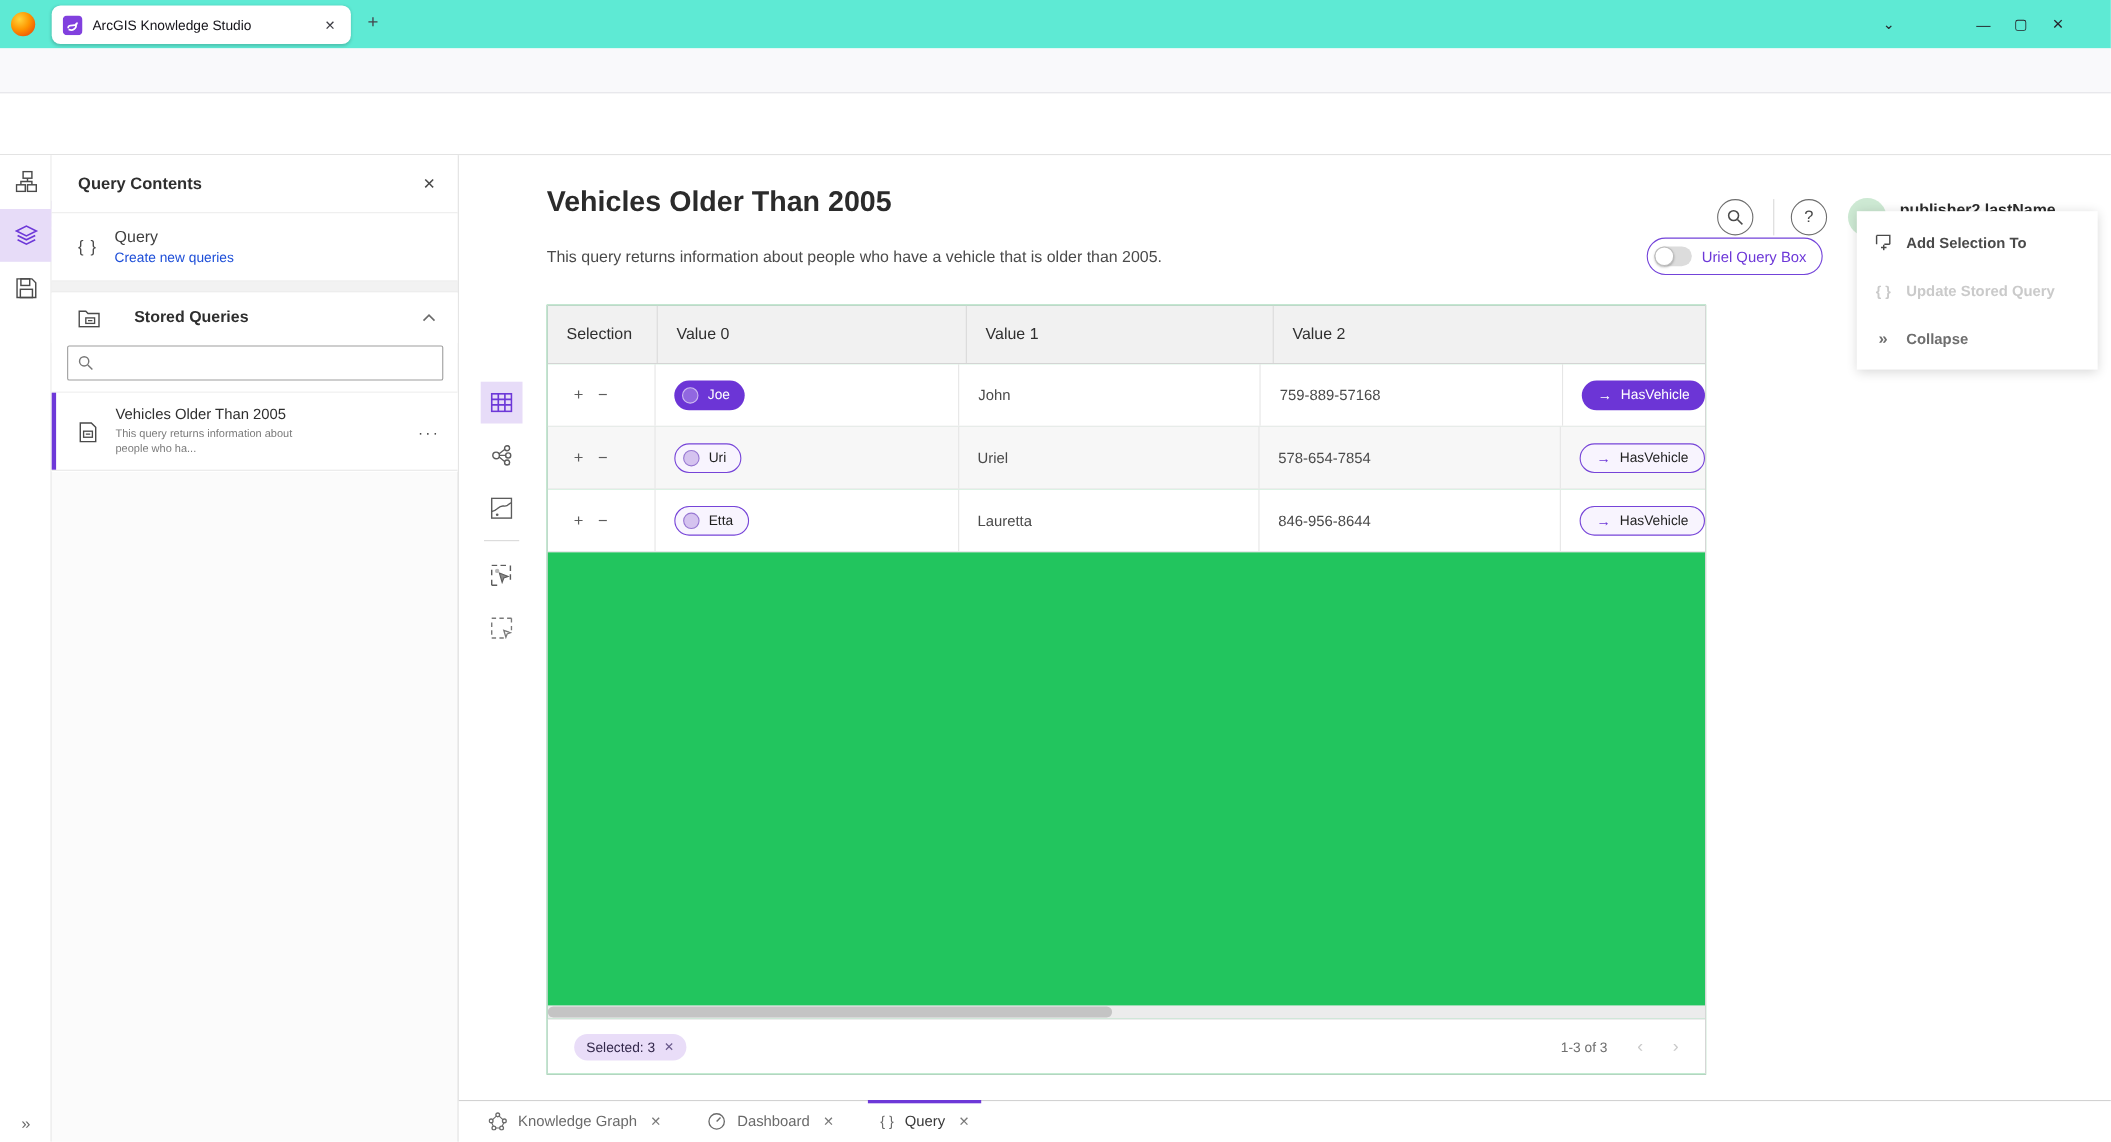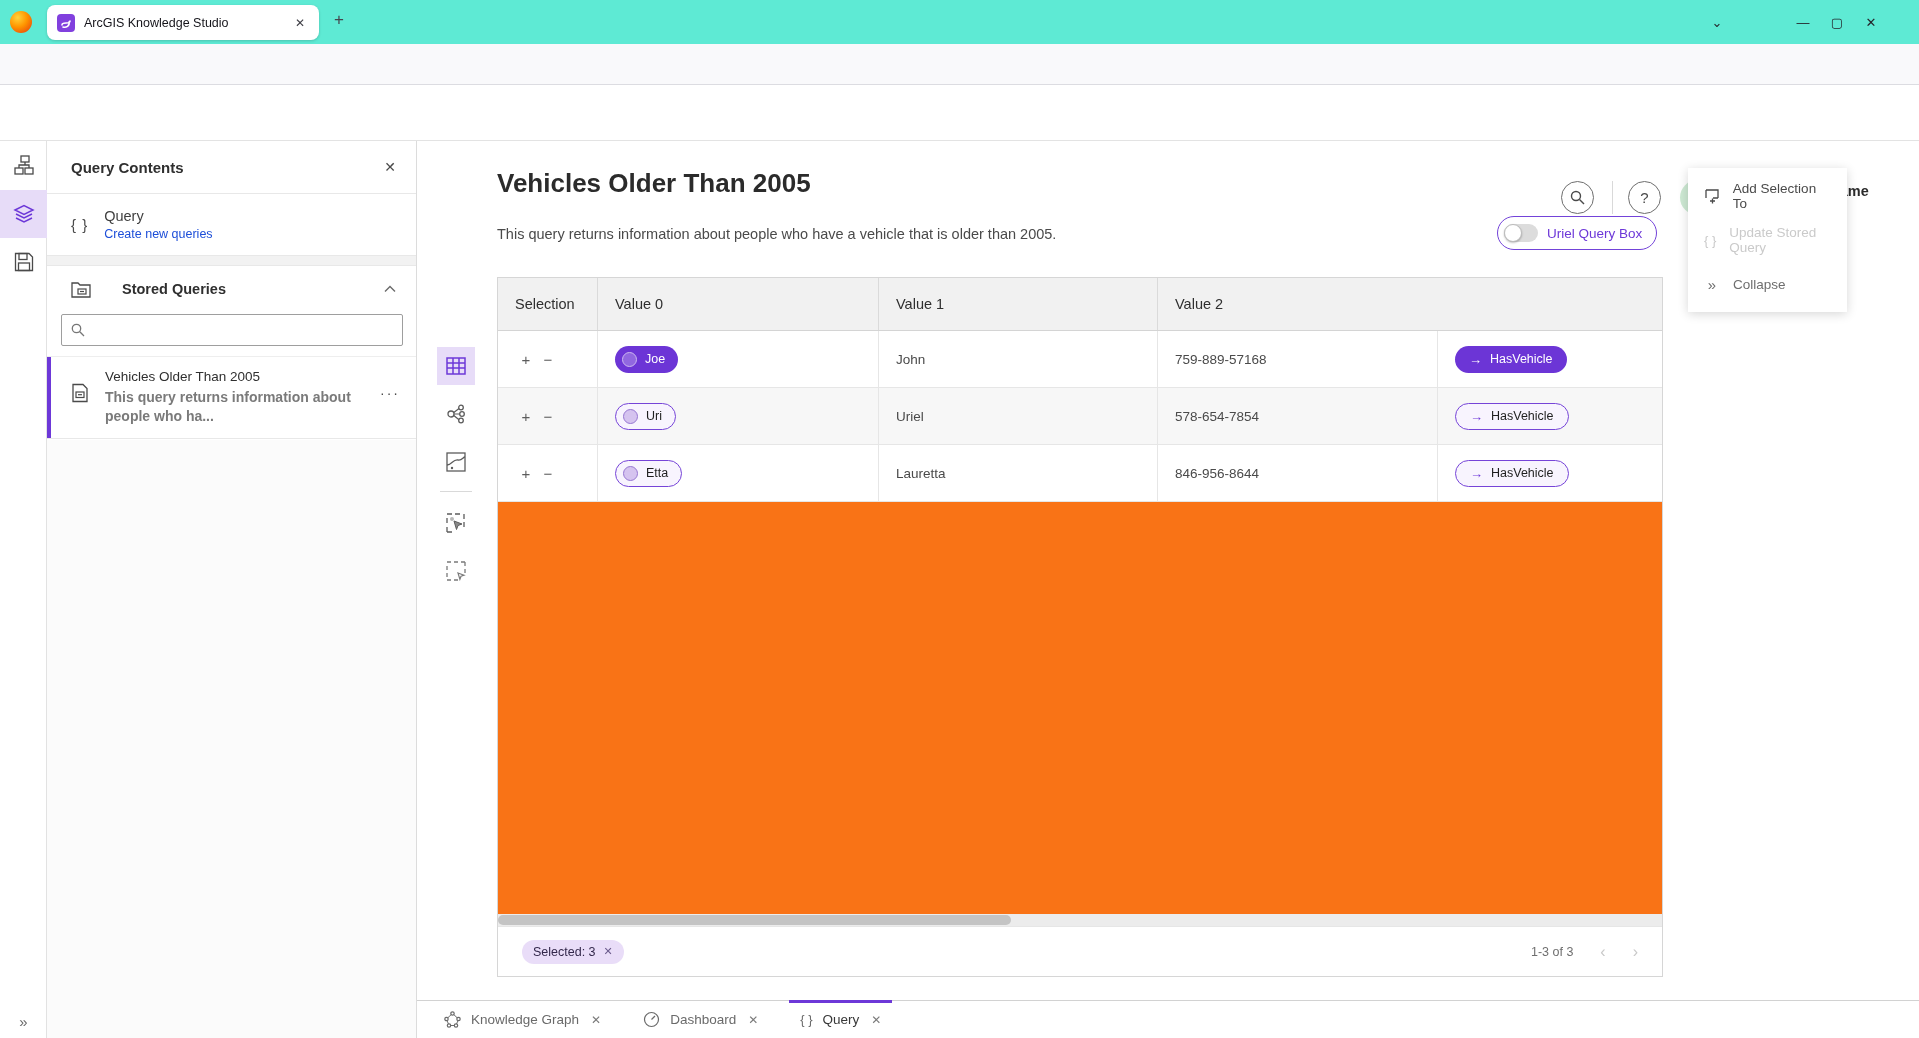--- a/index.html
+++ b/index.html
@@ -62,41 +62,41 @@
   .gapband { height:10px; background:#f2f2f2; border-bottom:1px solid #e8e8e8; }
   .sq-hd { height:46px; background:#fff; display:flex; align-items:center; padding:0 20px 0 24px; gap:31px; }
   .sq-hd .t { font-size:14.5px; font-weight:600; color:#2f2f2f; flex:1; }
   .searchbox { margin:2px 13px 10px 14px; height:32px; background:#fff; border:1px solid #9e9e9e; border-radius:2px;
                display:flex; align-items:center; padding:0 9px; gap:7px; }
   .searchbox input { border:none; outline:none; flex:1; font-size:13px; font-family:inherit; background:transparent; }
   .sq-item { position:relative; background:#fff; border-top:1px solid #eee; border-bottom:1px solid #e8e8e8; padding:12px 40px 12px 58px; min-height:70px; }
   .sq-item .accent { position:absolute; left:0; top:0; bottom:0; width:4px; background:#6d38d8; }
   .sq-item .dicon { position:absolute; left:24px; top:26px; }
   .sq-item .ti { font-size:13.5px; color:#2f2f2f; margin-bottom:4px; }
-  .sq-item .de { font-size:14px; color:#7a7a7a; line-height:1.35;font-weight:bold; }
+  .sq-item .de { font-size:10px; color:#7a7a7a; line-height:1.35; }
   .sq-item .more { position:absolute; right:16px; top:28px; color:#4a4a4a; font-size:14px; letter-spacing:2px; }
 
   
   .main-title { position:absolute; left:497px; top:168px; font-size:26px; font-weight:600; color:#2b2b2b; }
   .main-desc { position:absolute; left:497px; top:226px; font-size:14.5px; color:#4a4a4a; }
   .qbox-toggle { position:absolute; left:1497px; top:216px; height:34px; border:1.5px solid #7343d9; border-radius:17px;
                  display:flex; align-items:center; padding:0 14px 0 6px; gap:9px; background:#fff; }
   .switch { width:34px; height:18px; background:#dcdcdc; border-radius:9px; position:relative; }
   .switch .knob { position:absolute; left:0px; top:0px; width:18px; height:18px; background:#fff; border:1px solid #bcbcbc;
                   border-radius:50%; box-shadow:0 1px 2px rgba(0,0,0,.25); }
   .qbox-toggle .lbl { font-size:13.5px; color:#6d38d8; }
 
   
   .vtool { position:absolute; left:437px; top:347px; width:38px; }
   .vtool .vt { width:38px; height:38px; display:flex; align-items:center; justify-content:center; margin-bottom:10px; }
   .vtool .vt.active { background:#e7dcf8; }
   .vtool .vdiv { height:1px; background:#d9d9d9; margin:2px 3px 12px 3px; }
 
   
-  .tcard { position:absolute; left:497px; top:277px; width:1166px; height:700px; border:1px solid #d6d6d6; background:#f97316;
+  .tcard { position:absolute; left:497px; top:277px; width:1054px; height:700px; border:1px solid #d6d6d6; background:#22c55e;
            display:flex; flex-direction:column; }
   .thead { display:flex; height:53px; background:#f1f1f1; border-bottom:1px solid #d4d4d4; flex:0 0 auto; }
   .thead .hc { display:flex; align-items:center; padding-left:17px; font-size:14.5px; font-weight:500; color:#2f2f2f; border-right:1px solid #dadada; }
   .thead .hc:last-child { border-right:none; }
   .c0 { width:100px; } .c1 { width:281px; } .c2 { width:279px; } .c3 { width:280px; } .c4 { flex:1; }
   .trow { display:flex; height:57px; border-bottom:1px solid #e6e6e6; flex:0 0 auto; background:#fff; }
   .trow:nth-child(even) { background:#f7f7f7; }
   .trow .cell { display:flex; align-items:center; padding-left:17px; border-right:1px solid #e6e6e6; font-size:13.5px; color:#4a4a4a; }
   .trow .cell:last-child { border-right:none; }
   .selbtn { color:#5c5c5c; font-size:15px; width:22px; text-align:center; }
@@ -114,22 +114,22 @@
   .hscroll { height:12px; background:#ececec; flex:0 0 auto; position:relative; }
   .hscroll .thumb { position:absolute; left:0; top:1px; width:513px; height:10px; background:#c4c4c4; border-radius:5px; }
   .tfoot { height:50px; border-top:1px solid #e6e6e6; display:flex; align-items:center; padding:0 24px; flex:0 0 auto; background:#fff; }
   .chip { display:inline-flex; align-items:center; gap:8px; height:24px; border-radius:12px; background:#e9ddf8; padding:0 11px;
           font-size:12.5px; color:#33284b; }
   .chip .cx { font-size:11px; color:#6a5a8c; }
   .pag { margin-left:auto; display:flex; align-items:center; gap:27px; font-size:12.5px; color:#6f6f6f; }
   .pag .pbtn { color:#c9c9c9; font-size:16px; }
 
   
-  .ctxmenu { position:absolute; left:1688px; top:168px; width:159px; background:#fff; box-shadow:0 2px 10px rgba(0,0,0,.16);
-             padding:6px 0; }
+  .ctxmenu { position:absolute; left:1688px; top:192px; width:219px; background:#fff; box-shadow:0 2px 10px rgba(0,0,0,.16);
+             padding:6px 0;font-weight:bold; }
   .mi { display:flex; align-items:center; height:44px; padding:0 14px; gap:11px; font-size:13.5px; color:#4a4a4a; }
   .mi .micon { width:20px; display:flex; justify-content:center; color:#4a4a4a; font-size:13px; }
   .mi.gray { color:#6e6e6e; } .mi.gray .micon { color:#6e6e6e; }
   .mi.disabled { color:#cacaca; } .mi.disabled .micon { color:#cacaca; }
 
   
   .tabsbar { position:absolute; left:417px; top:1000px; width:1502px; height:38px; background:#fff; border-top:1px solid #d2d2d2;
              display:flex; align-items:stretch; padding-left:6px; }
   .btab2 { position:relative; display:flex; align-items:center; gap:10px; padding:0 21px; font-size:13.5px; color:#6a6a6a;justify-content:flex-end; }
   .btab2 .ticon { color:#6a6a6a; }

